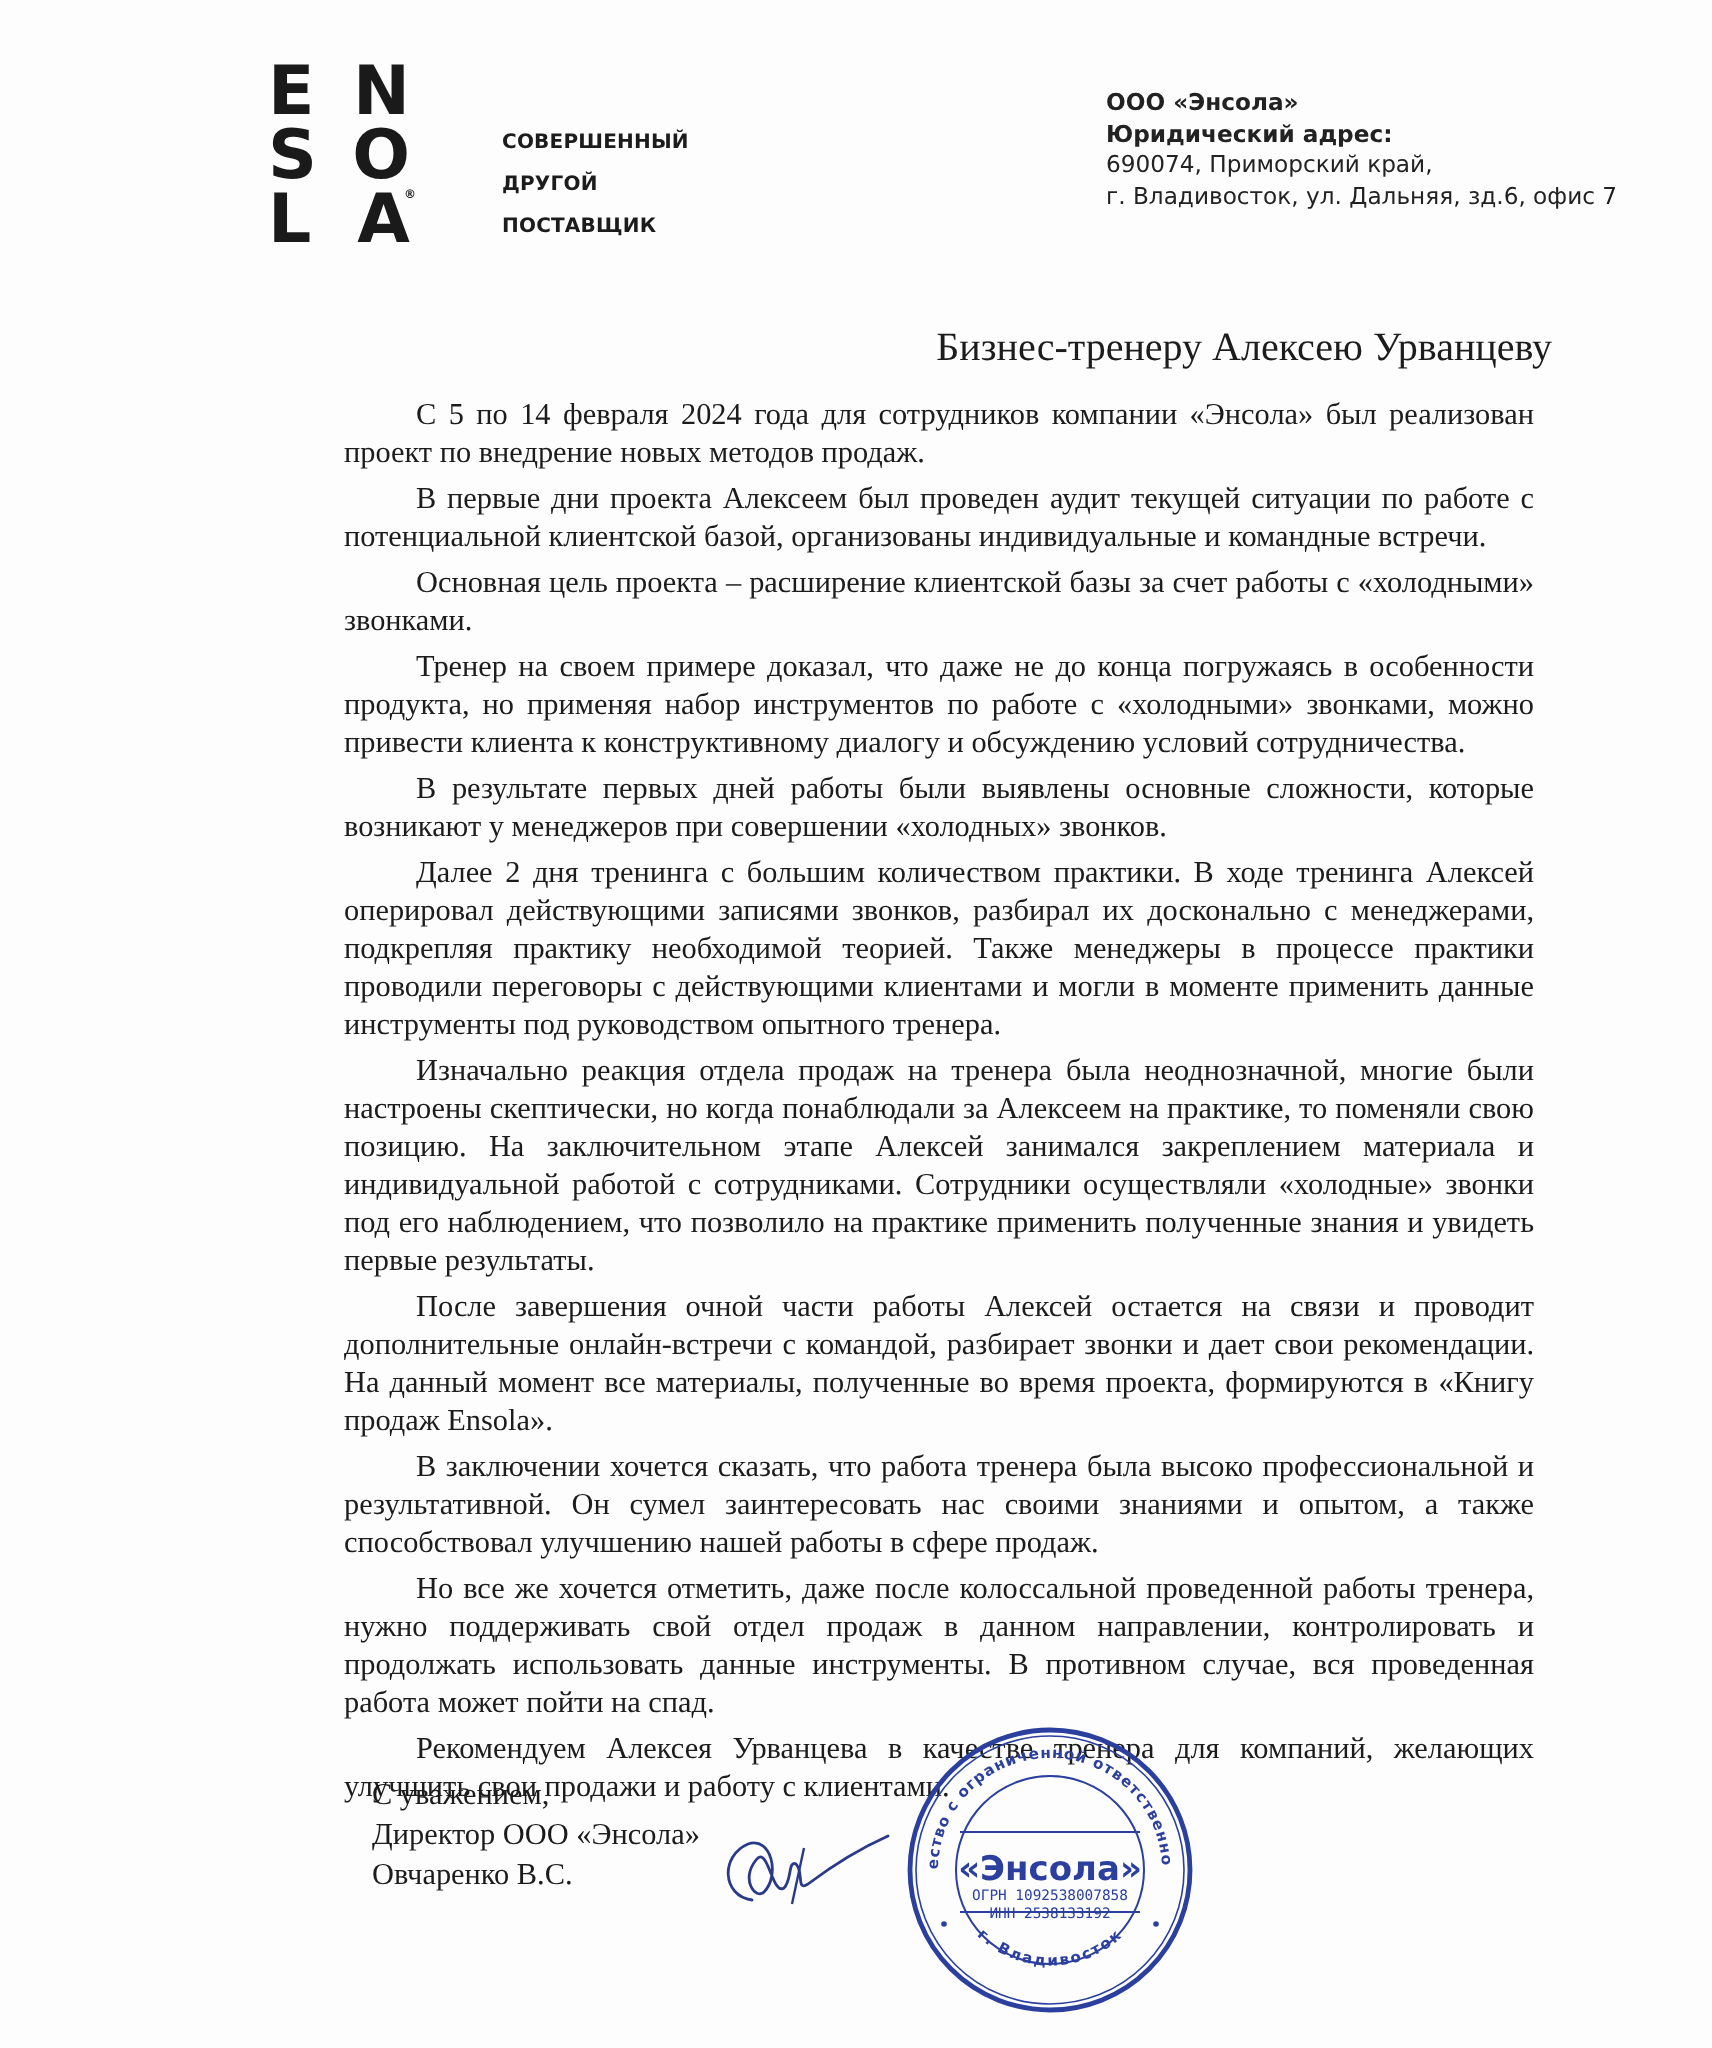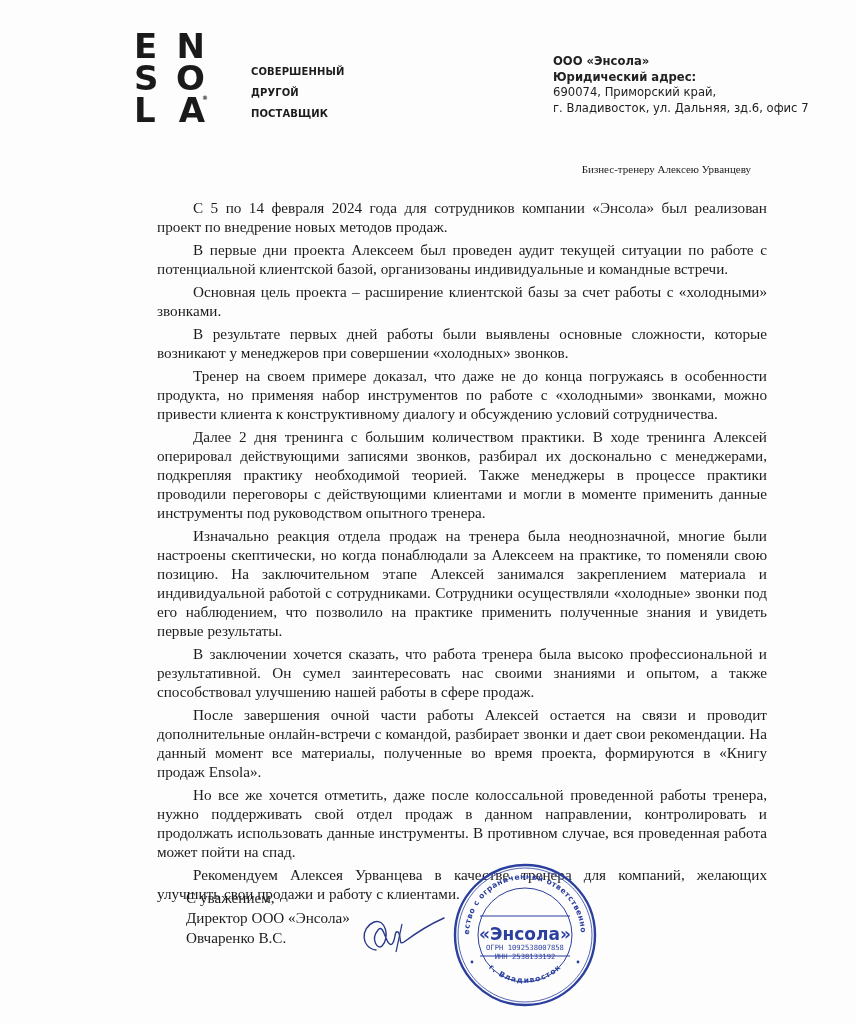--- a/index.html
+++ b/index.html
@@ -22,38 +22,38 @@
   .logo .reg { position: absolute; right: -4px; top: 64px; font-size: 6px; }
   .tagline {
     position: absolute; left: 251px; top: 61px;
     font-family: "DejaVu Sans", sans-serif; font-weight: bold; font-size: 10px;
     line-height: 21px; color: #1c1c1c; letter-spacing: 0.1px;
   }
   .tagline div { white-space: nowrap; }
 
   
   .req {
-    position: absolute; left: 553px; top: 54px;
+    position: absolute; left: 553px; top: 44px;
     font-family: "DejaVu Sans", sans-serif; font-size: 11.6px; line-height: 15.6px; color: #222;
   }
   .req .b { font-weight: bold; }
   .req div { white-space: nowrap; }
 
   
   .addressee {
-    position: absolute; right: 105px; top: 163px;
-    font-size: 11px; white-space: nowrap;
+    position: absolute; right: 80px; top: 163px;
+    font-size: 20px; white-space: nowrap;
   }
 
   
   .body {
     position: absolute; left: 157px; top: 198px; width: 610px;
     font-size: 15.2px; line-height: 19px; text-align: justify;
   }
-  .body p { margin: 0 0 4px 0; text-indent: 36px; }
+  .body p { margin: 0 0 4px 15px; text-indent: 36px; }
 
   
   .sign {
     position: absolute; left: 160px; top: 888px;
     font-size: 15.2px; line-height: 20px;
   }
   .sign div { white-space: nowrap; padding-left: 26px; }
   .signature { position: absolute; left: 356px; top: 900px; width: 90px; height: 60px; }
 
   
@@ -92,26 +92,26 @@
     <div>690074, Приморский край,</div>
     <div>г. Владивосток, ул. Дальняя, зд.6, офис 7</div>
   </div>
 
   <div class="addressee">Бизнес-тренеру Алексею Урванцеву</div>
 
   <div class="body">
     <p>С 5 по 14 февраля 2024 года для сотрудников компании «Энсола» был реализован проект по внедрение новых методов продаж.</p>
     <p>В первые дни проекта Алексеем был проведен аудит текущей ситуации по работе с потенциальной клиентской базой, организованы индивидуальные и командные встречи.</p>
     <p>Основная цель проекта – расширение клиентской базы за счет работы с «холодными» звонками.</p>
+    <p>Тренер на своем примере доказал, что даже не до конца погружаясь в особенности продукта, но применяя набор инструментов по работе с «холодными» звонками, можно привести клиента к конструктивному диалогу и обсуждению условий сотрудничества.</p>
     <p>В результате первых дней работы были выявлены основные сложности, которые возникают у менеджеров при совершении «холодных» звонков.</p>
-    <p>Тренер на своем примере доказал, что даже не до конца погружаясь в особенности продукта, но применяя набор инструментов по работе с «холодными» звонками, можно привести клиента к конструктивному диалогу и обсуждению условий сотрудничества.</p>
     <p>Далее 2 дня тренинга с большим количеством практики. В ходе тренинга Алексей оперировал действующими записями звонков, разбирал их досконально с менеджерами, подкрепляя практику необходимой теорией. Также менеджеры в процессе практики проводили переговоры с действующими клиентами и могли в моменте применить данные инструменты под руководством опытного тренера.</p>
     <p>Изначально реакция отдела продаж на тренера была неоднозначной, многие были настроены скептически, но когда понаблюдали за Алексеем на практике, то поменяли свою позицию. На заключительном этапе Алексей занимался закреплением материала и индивидуальной работой с сотрудниками. Сотрудники осуществляли «холодные» звонки под его наблюдением, что позволило на практике применить полученные знания и увидеть первые результаты.</p>
+    <p>После завершения очной части работы Алексей остается на связи и проводит дополнительные онлайн-встречи с командой, разбирает звонки и дает свои рекомендации. На данный момент все материалы, полученные во время проекта, формируются в «Книгу продаж Ensola».</p>
     <p>В заключении хочется сказать, что работа тренера была высоко профессиональной и результативной. Он сумел заинтересовать нас своими знаниями и опытом, а также способствовал улучшению нашей работы в сфере продаж.</p>
-    <p>После завершения очной части работы Алексей остается на связи и проводит дополнительные онлайн-встречи с командой, разбирает звонки и дает свои рекомендации. На данный момент все материалы, полученные во время проекта, формируются в «Книгу продаж Ensola».</p>
     <p>Но все же хочется отметить, даже после колоссальной проведенной работы тренера, нужно поддерживать свой отдел продаж в данном направлении, контролировать и продолжать использовать данные инструменты. В противном случае, вся проведенная работа может пойти на спад.</p>
     <p>Рекомендуем Алексея Урванцева в качестве тренера для компаний, желающих улучшить свои продажи и работу с клиентами.</p>
   </div>
 
   <div class="sign">
     <div>С уважением,</div>
     <div>Директор ООО «Энсола»</div>
     <div>Овчаренко В.С.</div>
   </div>
 

